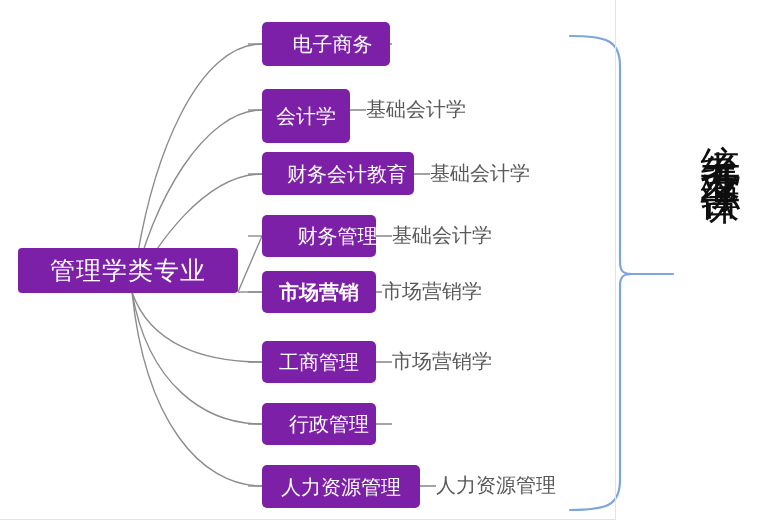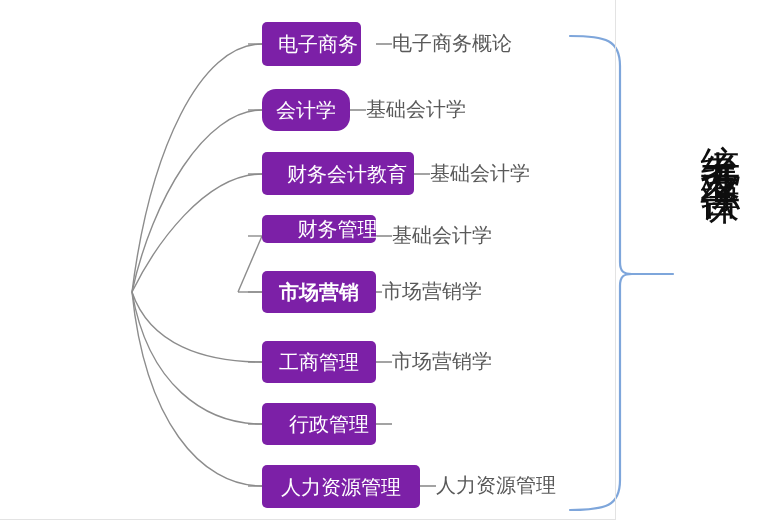--- a/index.html
+++ b/index.html
@@ -112,49 +112,49 @@
   </svg>
 
   <svg id="brace" viewBox="0 0 768 530" xmlns="http://www.w3.org/2000/svg">
     <g fill="none" stroke="#7EA6DB" stroke-width="2.2" stroke-linecap="round">
       <path d="M570 36 C606 36 620 40 620 66 L620 262 C620 272 624 274 632 274"></path>
       <path d="M570 510 C606 510 620 506 620 480 L620 286 C620 276 624 274 632 274"></path>
       <line x1="630" y1="274" x2="673" y2="274"></line>
     </g>
   </svg>
 
+  <div class="root-node" style="left:18px; top:248px; width:220px; height:45px;">
+    <span>管理学类专业</span>
+  </div>
 
-  <div class="major-node" style="left:262px; top:22px; width:99px; height:44px;padding-left:20px;">
+  <div class="major-node" style="left:262px; top:22px; width:128px; height:44px;padding-left:20px;">
     <span>电子商务</span>
   </div>
-  <div class="major-node" style="left:262px; top:89px; width:88px; height:42px;border-radius:14px;">
+  <div class="major-node" style="left:262px; top:89px; width:88px; height:54px;">
     <span>会计学</span>
   </div>
   <div class="major-node" style="left:262px; top:152px; width:152px; height:43px;justify-content:flex-end;">
     <span>财务会计教育</span>
   </div>
-  <div class="major-node" style="left:262px; top:215px; width:114px; height:28px;padding-left:44px;">
+  <div class="major-node" style="left:262px; top:215px; width:114px; height:42px;padding-left:44px;">
     <span>财务管理</span>
   </div>
   <div class="major-node" style="left:262px; top:271px; width:114px; height:42px;font-weight:bold;">
     <span>市场营销</span>
   </div>
   <div class="major-node" style="left:262px; top:341px; width:114px; height:42px;">
     <span>工商管理</span>
   </div>
   <div class="major-node" style="left:262px; top:403px; width:114px; height:42px;justify-content:flex-end;">
     <span>行政管理</span>
   </div>
   <div class="major-node" style="left:262px; top:465px; width:158px; height:43px;">
     <span>人力资源管理</span>
   </div>
 
-  <div class="course-label" style="left:392px; top:33px;">
-    <span>电子商务概论</span>
-  </div>
   <div class="course-label" style="left:366px; top:99px;">
     <span>基础会计学</span>
   </div>
   <div class="course-label" style="left:430px; top:163px;">
     <span>基础会计学</span>
   </div>
   <div class="course-label" style="left:392px; top:225px;">
     <span>基础会计学</span>
   </div>
   <div class="course-label" style="left:382px; top:281px;">

